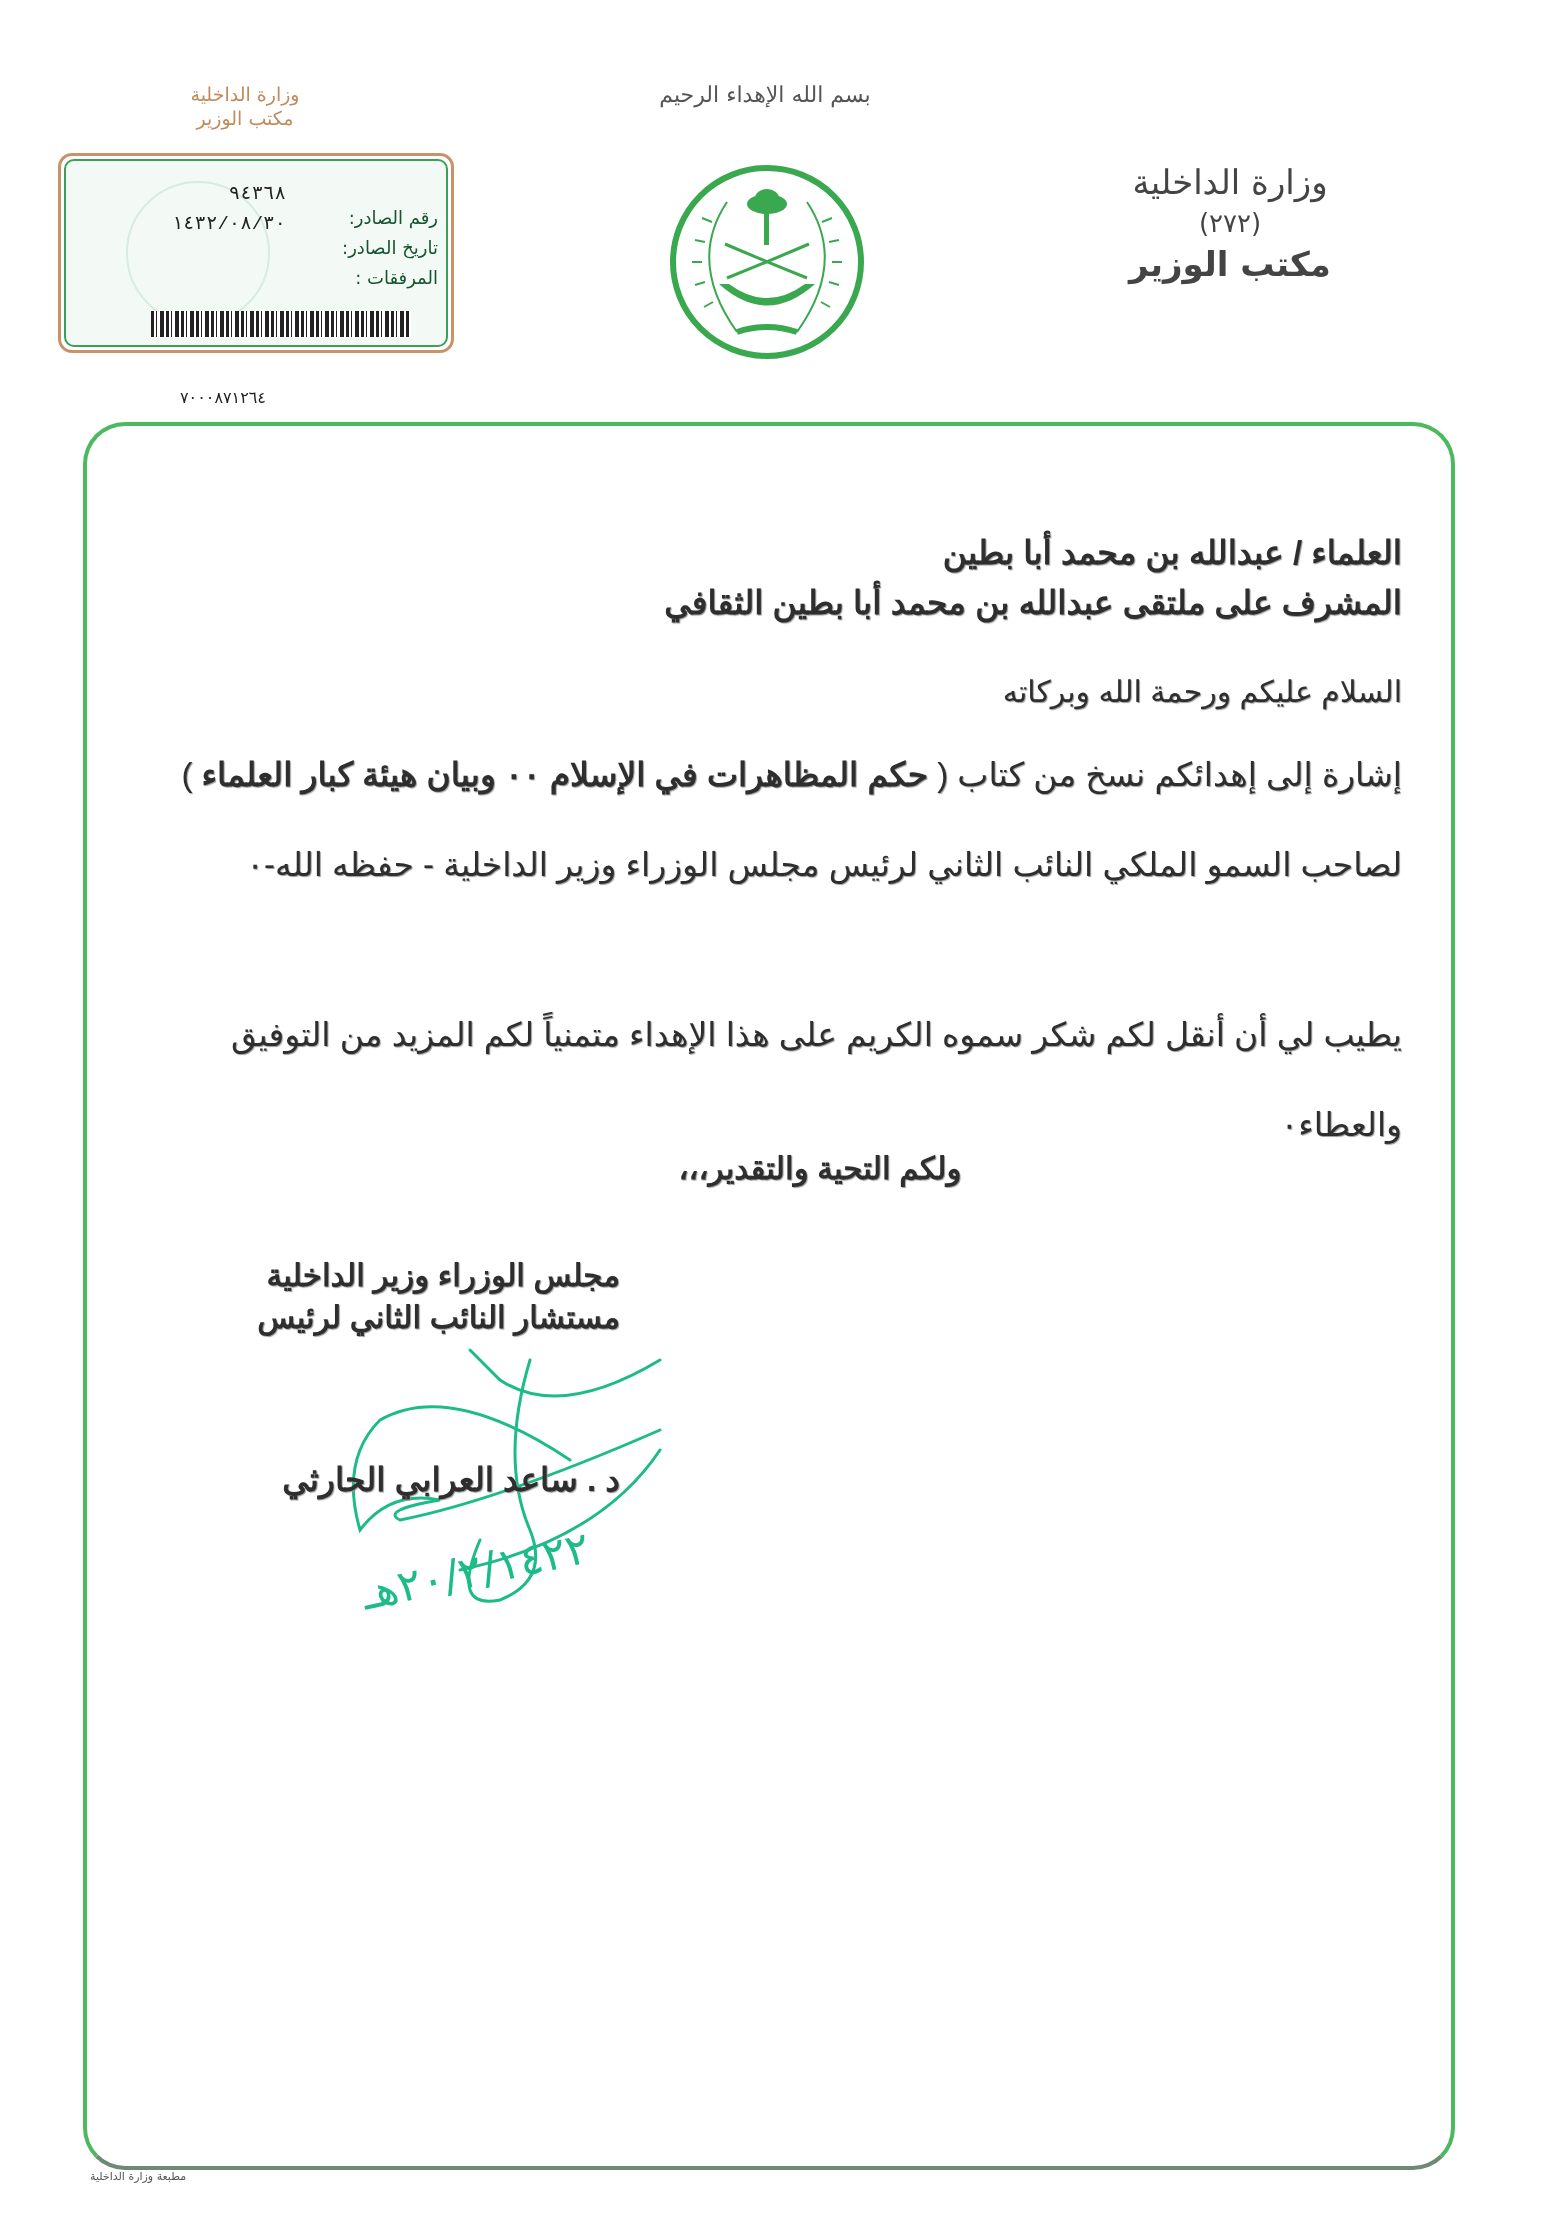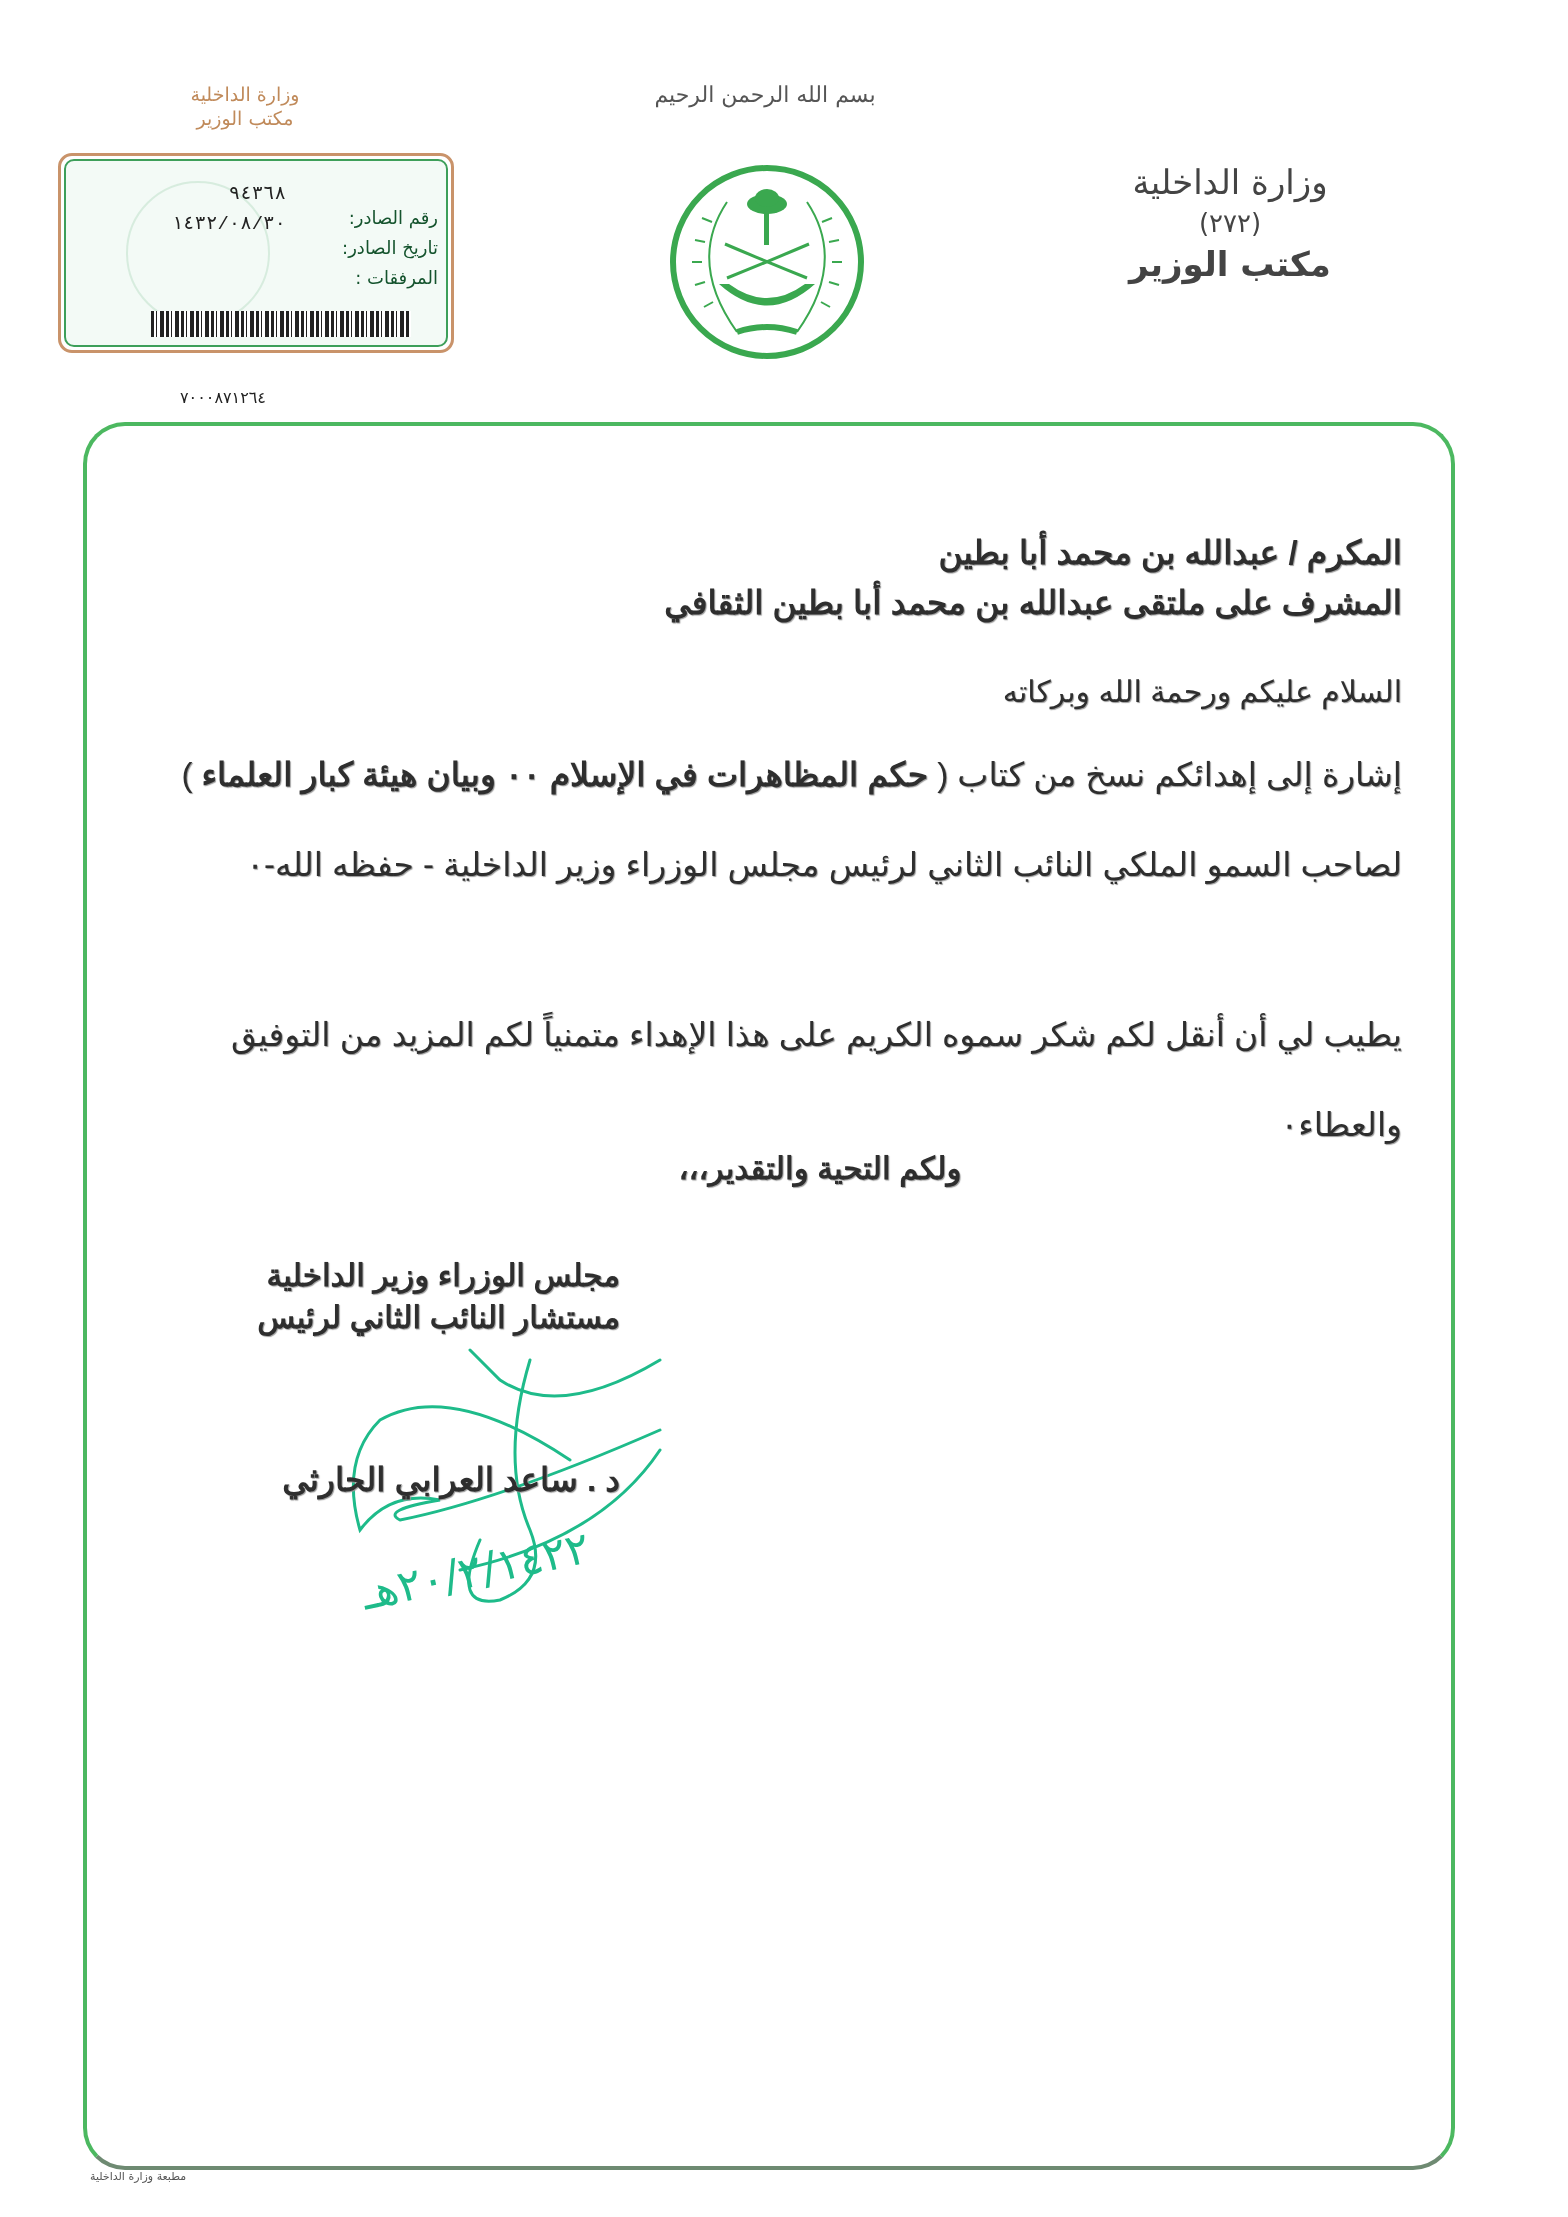--- a/index.html
+++ b/index.html
@@ -79,21 +79,21 @@
     </div>
     <div class="ref-values">
       <div>٩٤٣٦٨</div>
       <div>١٤٣٢/٠٨/٣٠</div>
     </div>
     <div class="barcode"></div>
   </div>
 </div>
 <div class="abs serial">٧٠٠٠٨٧١٢٦٤</div>
 
-<div class="abs basmala">بسم الله الرحمن الرحيم</div>
+<div class="abs basmala">بسم الله الإهداء الرحيم</div>
 <svg class="abs emblem" viewBox="0 0 200 200">
   <circle cx="100" cy="100" r="94" fill="none" stroke="#3aa84f" stroke-width="6"></circle>
   <g fill="#3aa84f">
     <rect x="97" y="45" width="5" height="38"></rect>
     <ellipse cx="100" cy="42" rx="20" ry="10"></ellipse>
     <ellipse cx="100" cy="36" rx="12" ry="9"></ellipse>
   </g>
   <g stroke="#3aa84f" stroke-width="3" fill="none">
     <path d="M58 82 Q100 100 140 116"></path>
     <path d="M142 82 Q100 100 60 116"></path>
@@ -120,21 +120,21 @@
 
 <div class="abs header-right">
   <div class="ministry">وزارة الداخلية</div>
   <div class="office-num">(٢٧٢)</div>
   <div class="office">مكتب الوزير</div>
 </div>
 
 <div class="abs frame"></div>
 
 <div class="abs letter recipient">
-  <div>المكرم / عبدالله بن محمد أبا بطين</div>
+  <div>العلماء / عبدالله بن محمد أبا بطين</div>
   <div>المشرف على ملتقى عبدالله بن محمد أبا بطين  الثقافي</div>
 </div>
 <div class="abs letter greeting">السلام عليكم ورحمة الله وبركاته</div>
 <div class="abs letter para p1"><span>إشارة إلى إهدائكم نسخ من كتاب ( </span><b class="hl">حكم المظاهرات في الإسلام ٠٠ وبيان هيئة كبار العلماء</b><span> ) لصاحب السمو الملكي النائب الثاني لرئيس مجلس الوزراء وزير الداخلية - حفظه الله-٠</span></div>
 <div class="abs letter para p2">يطيب لي أن أنقل لكم شكر سموه الكريم على هذا الإهداء متمنياً لكم المزيد من التوفيق والعطاء٠</div>
 <div class="abs letter closing">ولكم التحية والتقدير،،،</div>
 
 <div class="abs sign-title">
   <div>مجلس الوزراء وزير الداخلية</div>
   <div>مستشار النائب الثاني لرئيس</div>

